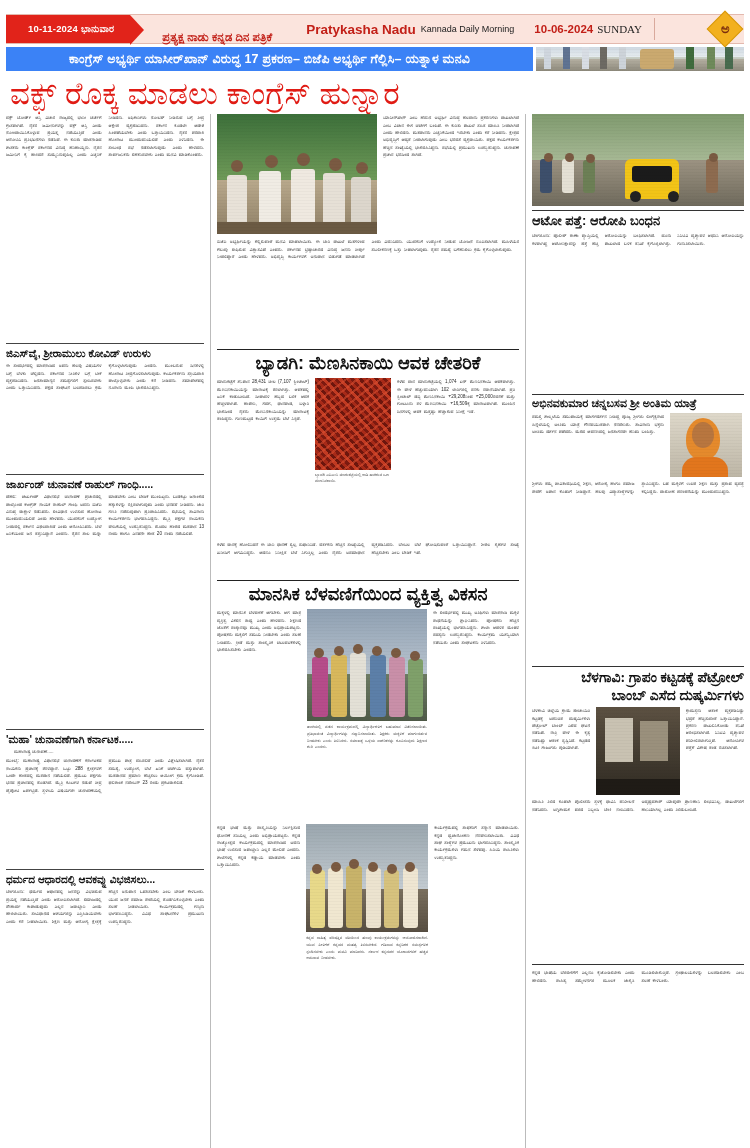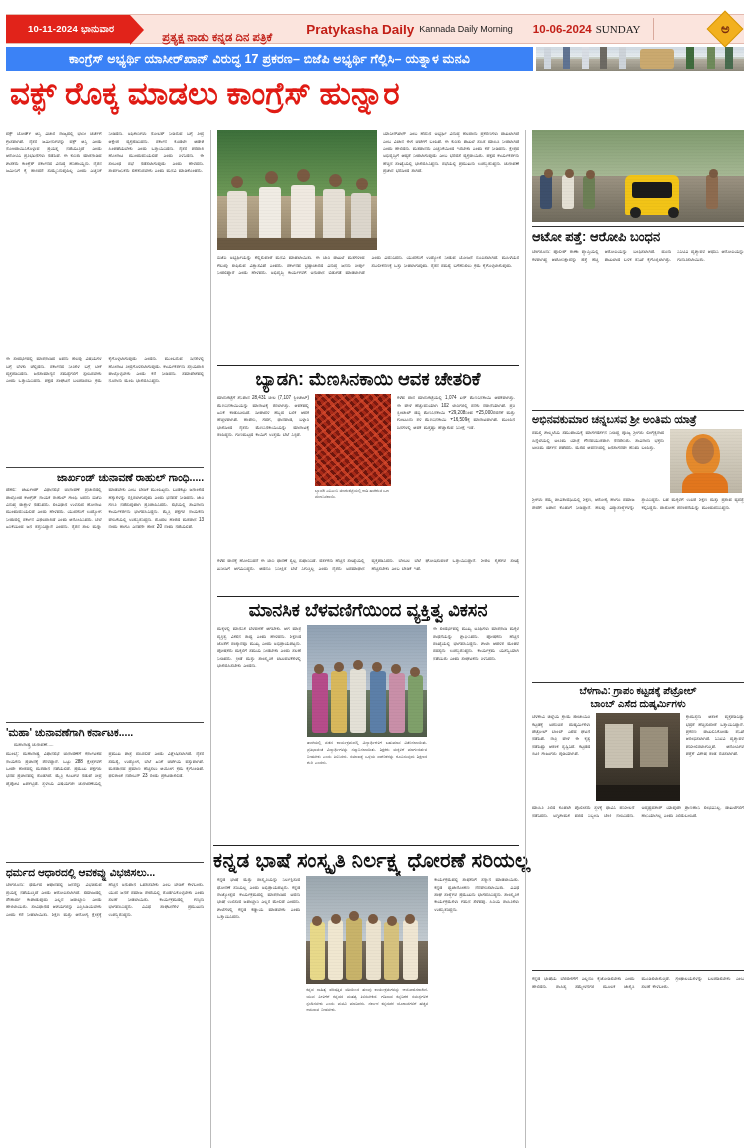--- a/index.html
+++ b/index.html
@@ -76,23 +76,23 @@
     background:linear-gradient(#cfd9e2,#e6ecef); }
   .photo .ground { position:absolute; left:0; right:0; bottom:0; height:58%;
     background:linear-gradient(#9fa88f,#7c8670); }
   .photo .head { position:absolute; border-radius:50%; background:#7a5a42; }
   .grain { position:absolute; inset:0;
     background-image:repeating-linear-gradient(0deg, rgba(0,0,0,.05) 0 1px, transparent 1px 3px);
     opacity:.5; }
 
   
   .mainhead {
-    color:#e01b14; font-weight:bold;
+    color:#e01b14; font-weight:normal;
     font-size:31px; line-height:1.1;
-    margin:6px 0 19px 4px; white-space:nowrap;
+    margin:6px 0 3px 4px; white-space:nowrap;
   }
 
   
   .cols { display:flex; gap:6px; }
   .col-l { width:218px; }
   .col-c { width:302px; }
   .col-r { width:212px; }
 
   .vline { width:1px; background:#bbb; }
 
@@ -102,53 +102,53 @@
   .txt.tiny { font-size:4.2px; line-height:1.6; }
   .two { column-count:2; column-gap:7px; }
   .three { column-count:3; column-gap:6px; }
 
   .subhead {
     font-size:10.5px; font-weight:bold; color:#111;
     padding:3px 0 2px 0; margin-top:4px;
     border-top:1px solid #444;
     white-space:nowrap; overflow:hidden;
   }
-  .subhead.centered { text-align:right; }
+  .subhead.centered { text-align:left; }
   .bullet { font-size:4.6px; color:#333; margin:1px 0 3px 8px; }
 
   .secthead {
     font-size:15.5px; font-weight:bold; color:#111;
     text-align:center; padding:3px 0 4px;
     border-top:1.6px solid #222; margin-top:5px;
     white-space:nowrap; overflow:hidden;
   }
   .secthead.lg { font-size:18px; }
   .secthead.xl { font-size:20px; letter-spacing:.3px; }
   .rule { border-top:1px solid #999; margin:4px 0; }
   .rule.dark { border-top:1.4px solid #333; }
 
   .r-head {
     font-size:13px; font-weight:bold; text-align:left;
     padding:2px 0 3px; border-top:1.4px solid #333; margin-top:4px;
     white-space:nowrap; overflow:hidden;
   }
-  .r-head.two-line { white-space:normal; line-height:1.25; font-size:10px; text-align:center;}
+  .r-head.two-line { white-space:normal; line-height:1.25; font-size:14px; text-align:right;font-family:Liberation Serif, serif;}
 
   .capt { font-size:4.2px; color:#333; line-height:1.5; margin-top:2px; }
   .flow { display:flex; gap:6px; }
 </style>
 </head>
 <body>
 
 <div class="page">
 
   <div class="masthead">
     <div class="date-flag">10-11-2024 ಭಾನುವಾರ</div>
     <div class="mast-tagline">ಪ್ರತ್ಯಕ್ಷ ನಾಡು ಕನ್ನಡ ದಿನ ಪತ್ರಿಕೆ</div>
-    <div class="mast-title">Pratykasha Daily</div>
+    <div class="mast-title">Pratykasha Nadu</div>
     <div class="mast-sub">Kannada Daily Morning</div>
     <div class="mast-date2">10-06-2024</div>
     <div class="mast-day">SUNDAY</div>
     <div class="mast-divider"></div>
     <div class="mast-logo">
       <span>ಅ</span>
     </div>
   </div>
 
   <div class="topstrip">
@@ -170,20 +170,21 @@
   </div>
 
   <div class="mainhead">ವಕ್ಫ್ ರೊಕ್ಕ ಮಾಡಲು ಕಾಂಗ್ರೆಸ್ ಹುನ್ನಾರ</div>
 
   <div class="cols">
 
     <div class="col-l">
 
       <div class="txt two" style="height:225px">ವಕ್ಫ್ ಬೋರ್ಡ್ ಆಸ್ತಿ ವಿಚಾರ ರಾಜ್ಯದಲ್ಲಿ ಭಾರೀ ಚರ್ಚೆಗೆ ಗ್ರಾಸವಾಗಿದೆ. ರೈತರ ಜಮೀನುಗಳನ್ನು ವಕ್ಫ್ ಆಸ್ತಿ ಎಂದು ನೋಂದಾಯಿಸಿಕೊಳ್ಳುವ ಪ್ರಯತ್ನ ನಡೆಯುತ್ತಿದೆ ಎಂದು ಆರೋಪಿಸಿ ಪ್ರತಿಭಟನೆಗಳು ನಡೆದಿವೆ. ಈ ಕುರಿತು ಮಾತನಾಡಿದ ಶಾಸಕರು ಕಾಂಗ್ರೆಸ್ ಸರ್ಕಾರದ ವಿರುದ್ಧ ಹರಿಹಾಯ್ದರು. ರೈತರ ಜಮೀನಿಗೆ ಕೈ ಹಾಕಿದರೆ ಸುಮ್ಮನಿರುವುದಿಲ್ಲ ಎಂದು ಎಚ್ಚರಿಕೆ ನೀಡಿದರು. ಅಧಿಕಾರಿಗಳು ನೋಟಿಸ್ ನೀಡಿರುವ ಬಗ್ಗೆ ತೀವ್ರ ಆಕ್ಷೇಪ ವ್ಯಕ್ತಪಡಿಸಿದರು. ಸರ್ಕಾರ ಕೂಡಲೇ ಆದೇಶ ಹಿಂಪಡೆಯಬೇಕು ಎಂದು ಒತ್ತಾಯಿಸಿದರು. ರೈತರ ಪರವಾಗಿ ಹೋರಾಟ ಮುಂದುವರಿಯಲಿದೆ ಎಂದು ತಿಳಿಸಿದರು. ಈ ಸಂಬಂಧ ಸಭೆ ನಡೆಸಲಾಗುವುದು ಎಂದು ಹೇಳಿದರು. ಸಾರ್ವಜನಿಕರು ಸಹಕರಿಸಬೇಕು ಎಂದು ಮನವಿ ಮಾಡಿಕೊಂಡರು.</div>
 
+      <div class="subhead">ಜಿಎಸ್‌ವೈ, ಶ್ರೀರಾಮುಲು ಕೋವಿಡ್ ಉರುಳು</div>
       <div class="txt two" style="height:108px">ಈ ಸಂದರ್ಭದಲ್ಲಿ ಮಾತನಾಡಿದ ಅವರು ಹಲವು ವಿಷಯಗಳ ಬಗ್ಗೆ ಬೆಳಕು ಚೆಲ್ಲಿದರು. ಸರ್ಕಾರದ ನೀತಿಗಳ ಬಗ್ಗೆ ಟೀಕೆ ವ್ಯಕ್ತಪಡಿಸಿದರು. ಜನಸಾಮಾನ್ಯರ ಸಮಸ್ಯೆಗಳಿಗೆ ಸ್ಪಂದಿಸಬೇಕು ಎಂದು ಒತ್ತಾಯಿಸಿದರು. ಪಕ್ಷದ ಸಂಘಟನೆ ಬಲಪಡಿಸಲು ಕ್ರಮ ಕೈಗೊಳ್ಳಲಾಗುವುದು ಎಂದರು. ಮುಂಬರುವ ದಿನಗಳಲ್ಲಿ ಹೋರಾಟ ತೀವ್ರಗೊಳಿಸಲಾಗುವುದು. ಕಾರ್ಯಕರ್ತರು ಸಕ್ರಿಯವಾಗಿ ಪಾಲ್ಗೊಳ್ಳಬೇಕು ಎಂದು ಕರೆ ನೀಡಿದರು. ಸಮಾವೇಶದಲ್ಲಿ ನೂರಾರು ಮಂದಿ ಭಾಗವಹಿಸಿದ್ದರು.</div>
 
       <div class="subhead centered">ಜಾರ್ಖಂಡ್ ಚುನಾವಣೆ ರಾಹುಲ್ ಗಾಂಧಿ.....</div>
       <div class="txt two" style="height:232px">ದೆಹಲಿ: ಜಾರ್ಖಂಡ್ ವಿಧಾನಸಭೆ ಚುನಾವಣೆ ಪ್ರಚಾರದಲ್ಲಿ ಪಾಲ್ಗೊಂಡ ಕಾಂಗ್ರೆಸ್ ನಾಯಕ ರಾಹುಲ್ ಗಾಂಧಿ ಅವರು ಬಿಜೆಪಿ ವಿರುದ್ಧ ವಾಗ್ದಾಳಿ ನಡೆಸಿದರು. ಸಂವಿಧಾನ ಉಳಿಸುವ ಹೋರಾಟ ಮುಂದುವರಿಯಲಿದೆ ಎಂದು ಹೇಳಿದರು. ಯುವಕರಿಗೆ ಉದ್ಯೋಗ ನೀಡುವಲ್ಲಿ ಸರ್ಕಾರ ವಿಫಲವಾಗಿದೆ ಎಂದು ಆರೋಪಿಸಿದರು. ಬೆಲೆ ಏರಿಕೆಯಿಂದ ಜನ ತತ್ತರಿಸಿದ್ದಾರೆ ಎಂದರು. ರೈತರ ಸಾಲ ಮನ್ನಾ ಮಾಡಬೇಕು ಎಂಬ ಬೇಡಿಕೆ ಮುಂದಿಟ್ಟರು. ಬುಡಕಟ್ಟು ಜನಾಂಗದ ಹಕ್ಕುಗಳನ್ನು ರಕ್ಷಿಸಲಾಗುವುದು ಎಂದು ಭರವಸೆ ನೀಡಿದರು. ಜಾತಿ ಗಣತಿ ನಡೆಸುವುದಾಗಿ ಪ್ರತಿಪಾದಿಸಿದರು. ಸಭೆಯಲ್ಲಿ ಸಾವಿರಾರು ಕಾರ್ಯಕರ್ತರು ಭಾಗವಹಿಸಿದ್ದರು. ಮೈತ್ರಿ ಪಕ್ಷಗಳ ನಾಯಕರು ವೇದಿಕೆಯಲ್ಲಿ ಉಪಸ್ಥಿತರಿದ್ದರು. ಮೊದಲ ಹಂತದ ಮತದಾನ 13 ರಂದು ಹಾಗೂ ಎರಡನೇ ಹಂತ 20 ರಂದು ನಡೆಯಲಿದೆ.</div>
 
       <div class="subhead">'ಮಹಾ' ಚುನಾವಣೆಗಾಗಿ ಕರ್ನಾಟಕ.....</div>
       <div class="bullet">ಮಹಾರಾಷ್ಟ್ರ ಚುನಾವಣೆ.....</div>
       <div class="txt two" style="height:108px">ಮುಂಬೈ: ಮಹಾರಾಷ್ಟ್ರ ವಿಧಾನಸಭೆ ಚುನಾವಣೆಗೆ ಕರ್ನಾಟಕದ ನಾಯಕರು ಪ್ರಚಾರಕ್ಕೆ ತೆರಳಿದ್ದಾರೆ. ಒಟ್ಟು 288 ಕ್ಷೇತ್ರಗಳಿಗೆ ಒಂದೇ ಹಂತದಲ್ಲಿ ಮತದಾನ ನಡೆಯಲಿದೆ. ಪ್ರಮುಖ ಪಕ್ಷಗಳು ಭರದ ಪ್ರಚಾರದಲ್ಲಿ ತೊಡಗಿವೆ. ಮೈತ್ರಿ ಕೂಟಗಳ ನಡುವೆ ತೀವ್ರ ಪೈಪೋಟಿ ಏರ್ಪಟ್ಟಿದೆ. ಸ್ಥಳೀಯ ವಿಷಯಗಳೇ ಚುನಾವಣೆಯಲ್ಲಿ ಪ್ರಮುಖ ಪಾತ್ರ ವಹಿಸಲಿವೆ ಎಂದು ವಿಶ್ಲೇಷಿಸಲಾಗಿದೆ. ರೈತರ ಸಮಸ್ಯೆ, ಉದ್ಯೋಗ, ಬೆಲೆ ಏರಿಕೆ ಚರ್ಚೆಯ ವಸ್ತುವಾಗಿವೆ. ಮತದಾನದ ಪ್ರಮಾಣ ಹೆಚ್ಚಿಸಲು ಆಯೋಗ ಕ್ರಮ ಕೈಗೊಂಡಿದೆ. ಫಲಿತಾಂಶ ನವೆಂಬರ್ 23 ರಂದು ಪ್ರಕಟವಾಗಲಿದೆ.</div>
 
       <div class="subhead">ಧರ್ಮದ ಆಧಾರದಲ್ಲಿ ಆವಕವ್ನು ವಿಭಜಿಸಲು...</div>
@@ -252,21 +253,20 @@
             <div class="head" style="left:70%;bottom:56%;width:10px;height:10px"></div>
             <div style="position:absolute;left:84%;bottom:4%;width:15px;height:58px;background:#7fa06a;border-radius:3px"></div>
             <div class="head" style="left:86%;bottom:54%;width:10px;height:10px"></div>
             <div class="grain"></div>
           </div>
           <div class="txt tiny" style="height:100px;margin-top:3px">ಶಾಲೆಯಲ್ಲಿ ನಡೆದ ಕಾರ್ಯಕ್ರಮದಲ್ಲಿ ವಿದ್ಯಾರ್ಥಿಗಳಿಗೆ ಬಹುಮಾನ ವಿತರಿಸಲಾಯಿತು. ಪ್ರತಿಭಾವಂತ ವಿದ್ಯಾರ್ಥಿಗಳನ್ನು ಸನ್ಮಾನಿಸಲಾಯಿತು. ಶಿಕ್ಷಕರು ಮಕ್ಕಳಿಗೆ ಮಾರ್ಗದರ್ಶನ ನೀಡಬೇಕು ಎಂದು ತಿಳಿಸಿದರು. ಸಮಾಜಕ್ಕೆ ಒಳ್ಳೆಯ ನಾಗರಿಕರನ್ನು ರೂಪಿಸುವುದು ಶಿಕ್ಷಣದ ಗುರಿ ಎಂದರು.</div>
         </div>
         <div class="txt" style="width:88px;height:215px">ಈ ಸಂದರ್ಭದಲ್ಲಿ ಮುಖ್ಯ ಅತಿಥಿಗಳು ಮಾತನಾಡಿ ಮಕ್ಕಳ ಸಾಧನೆಯನ್ನು ಶ್ಲಾಘಿಸಿದರು. ಪೋಷಕರು ಹೆಚ್ಚಿನ ಸಂಖ್ಯೆಯಲ್ಲಿ ಭಾಗವಹಿಸಿದ್ದರು. ಶಾಲಾ ಆಡಳಿತ ಮಂಡಳಿ ಸದಸ್ಯರು ಉಪಸ್ಥಿತರಿದ್ದರು. ಕಾರ್ಯಕ್ರಮ ಯಶಸ್ವಿಯಾಗಿ ನಡೆಯಿತು ಎಂದು ಸಂಘಟಕರು ತಿಳಿಸಿದರು.</div>
       </div>
 
-      <div class="secthead xl" style="overflow:visible;white-space:nowrap;margin-left:-4px">ಕನ್ನಡ ಭಾಷೆ ಸಂಸ್ಕೃತಿ ನಿರ್ಲಕ್ಷ್ಯ ಧೋರಣೆ ಸರಿಯಲ್ಲ</div>
       <div class="flow">
         <div class="txt" style="width:86px;height:210px">ಕನ್ನಡ ಭಾಷೆ ಮತ್ತು ಸಂಸ್ಕೃತಿಯನ್ನು ನಿರ್ಲಕ್ಷಿಸುವ ಧೋರಣೆ ಸರಿಯಲ್ಲ ಎಂದು ಅಭಿಪ್ರಾಯಪಟ್ಟರು. ಕನ್ನಡ ರಾಜ್ಯೋತ್ಸವ ಕಾರ್ಯಕ್ರಮದಲ್ಲಿ ಮಾತನಾಡಿದ ಅವರು ಭಾಷೆ ಉಳಿಸುವ ಜವಾಬ್ದಾರಿ ಎಲ್ಲರ ಮೇಲಿದೆ ಎಂದರು. ಶಾಲೆಗಳಲ್ಲಿ ಕನ್ನಡ ಕಡ್ಡಾಯ ಮಾಡಬೇಕು ಎಂದು ಒತ್ತಾಯಿಸಿದರು.</div>
         <div style="width:122px">
           <div class="photo" style="width:122px;height:108px">
             <div class="sky" style="height:60%;background:linear-gradient(#9aa6ae,#c3cbd1)"></div>
             <div class="ground" style="height:40%;background:linear-gradient(#7a6f5e,#574e42)"></div>
             <div style="position:absolute;left:3%;bottom:4%;width:15px;height:58px;background:#e8d98a;border-radius:3px"></div>
             <div class="head" style="left:5%;bottom:54%;width:10px;height:10px"></div>
             <div style="position:absolute;left:18%;bottom:4%;width:15px;height:60px;background:#f0e7d0;border-radius:3px"></div>
             <div class="head" style="left:20%;bottom:56%;width:10px;height:10px"></div>

